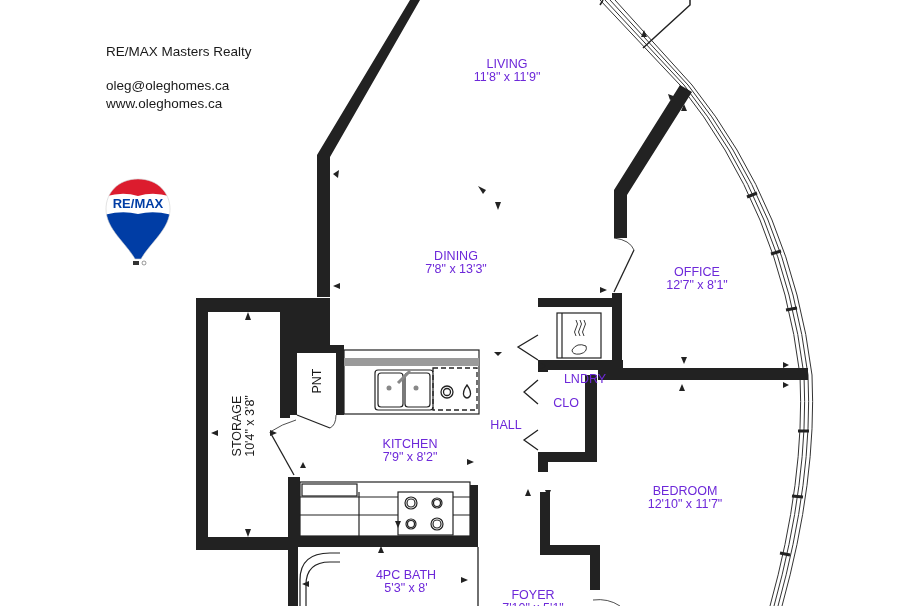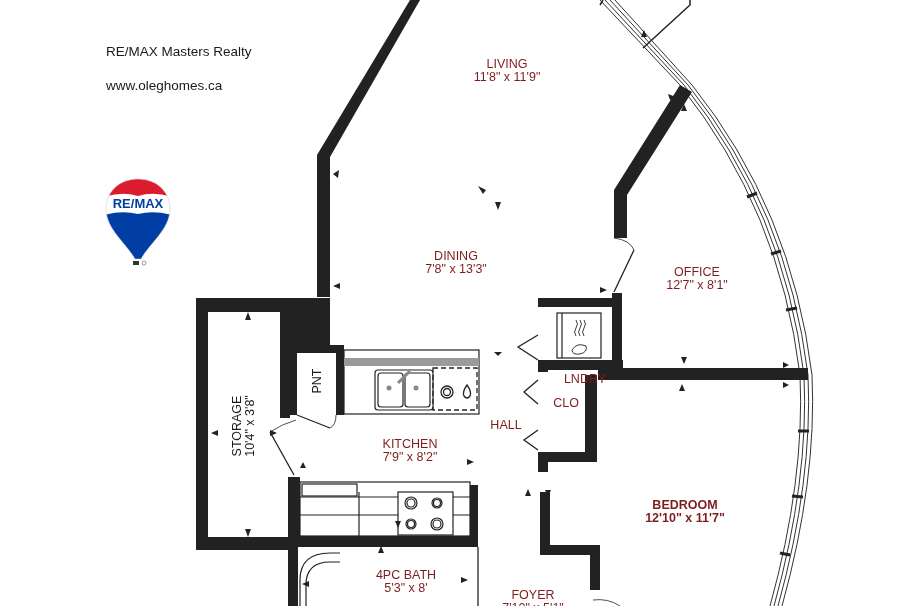--- a/index.html
+++ b/index.html
@@ -2,21 +2,21 @@
 <html><head>
 <meta charset="utf-8">
 <style>
   html, body { margin:0; padding:0; background:#ffffff; }
   body { width:910px; height:606px; position:relative; overflow:hidden; font-family:"Liberation Sans", sans-serif; color:#1a1a1a; }
   #plan { position:absolute; left:0; top:0; }
   .agent { position:absolute; left:106px; top:43px; font-size:13.5px; line-height:18px; color:#1a1a1a; }
   .agent .name { font-weight:bold; }
   .agent .gap { height:16px; }
   .logo { position:absolute; left:104px; top:177px; width:68px; height:92px; }
-  .room-label { position:absolute; text-align:center; font-size:12.5px; line-height:13px; color:#7f1d1d; transform:translateX(-50%); white-space:nowrap; }
+  .room-label { position:absolute; text-align:center; font-size:12.5px; line-height:13px; color:#6d28d9; transform:translateX(-50%); white-space:nowrap; }
   .rot { position:absolute; font-size:12.5px; line-height:13px; text-align:center; white-space:nowrap; transform:translate(-50%,-50%) rotate(-90deg); }
 </style>
 </head>
 <body>
 
 <svg id="plan" width="910" height="606" viewBox="0 0 910 606" xmlns="http://www.w3.org/2000/svg">
 
   <g fill="none" stroke="#333" stroke-width="1">
     <path d="M600,0 L680,85 Q780,210 800,375 Q805,480 770,606"></path>
     <path d="M605,0 L684,85 Q784,210 804,375 Q809,480 774,606"></path>
@@ -168,20 +168,21 @@
     <polygon points="547,366 540,363 540,369"></polygon>
     <polygon points="548,497 545,490 551,490"></polygon>
     <polygon points="644,30 641,37 647,37"></polygon>
     <polygon points="302,584 309,581 309,587"></polygon>
   </g>
 </svg>
 
 <div class="agent">
   <div>RE/MAX Masters Realty</div>
   <div class="gap"></div>
+  <div>oleg@oleghomes.ca</div>
   <div>www.oleghomes.ca</div>
 </div>
 
 <svg class="logo" viewBox="0 0 68 92" xmlns="http://www.w3.org/2000/svg">
   <defs>
     <clipPath id="bal">
         <path d="M34,2 C14,2 2,16 2,32 C2,52 22,66 31,82 L37,82 C46,66 66,52 66,32 C66,16 54,2 34,2 Z"></path>
       </clipPath>
   </defs>
   <g clip-path="url(#bal)">
@@ -211,21 +212,21 @@
   <div>STORAGE</div>
   <div>10'4" x 3'8"</div>
 </div>
 <div class="room-label" style="left:410px; top:438px;">
   <div>KITCHEN</div>
   <div>7'9" x 8'2"</div>
 </div>
 <div class="room-label" style="left:506px; top:419px;">
   <div>HALL</div>
 </div>
-<div class="room-label" style="left:685px; top:499px;font-weight:bold;">
+<div class="room-label" style="left:685px; top:485px;">
   <div>BEDROOM</div>
   <div>12'10" x 11'7"</div>
 </div>
 <div class="room-label" style="left:406px; top:569px;">
   <div>4PC BATH</div>
   <div>5'3" x 8'</div>
 </div>
 <div class="room-label" style="left:533px; top:589px;">
   <div>FOYER</div>
   <div>7'10" x 5'1"</div>

